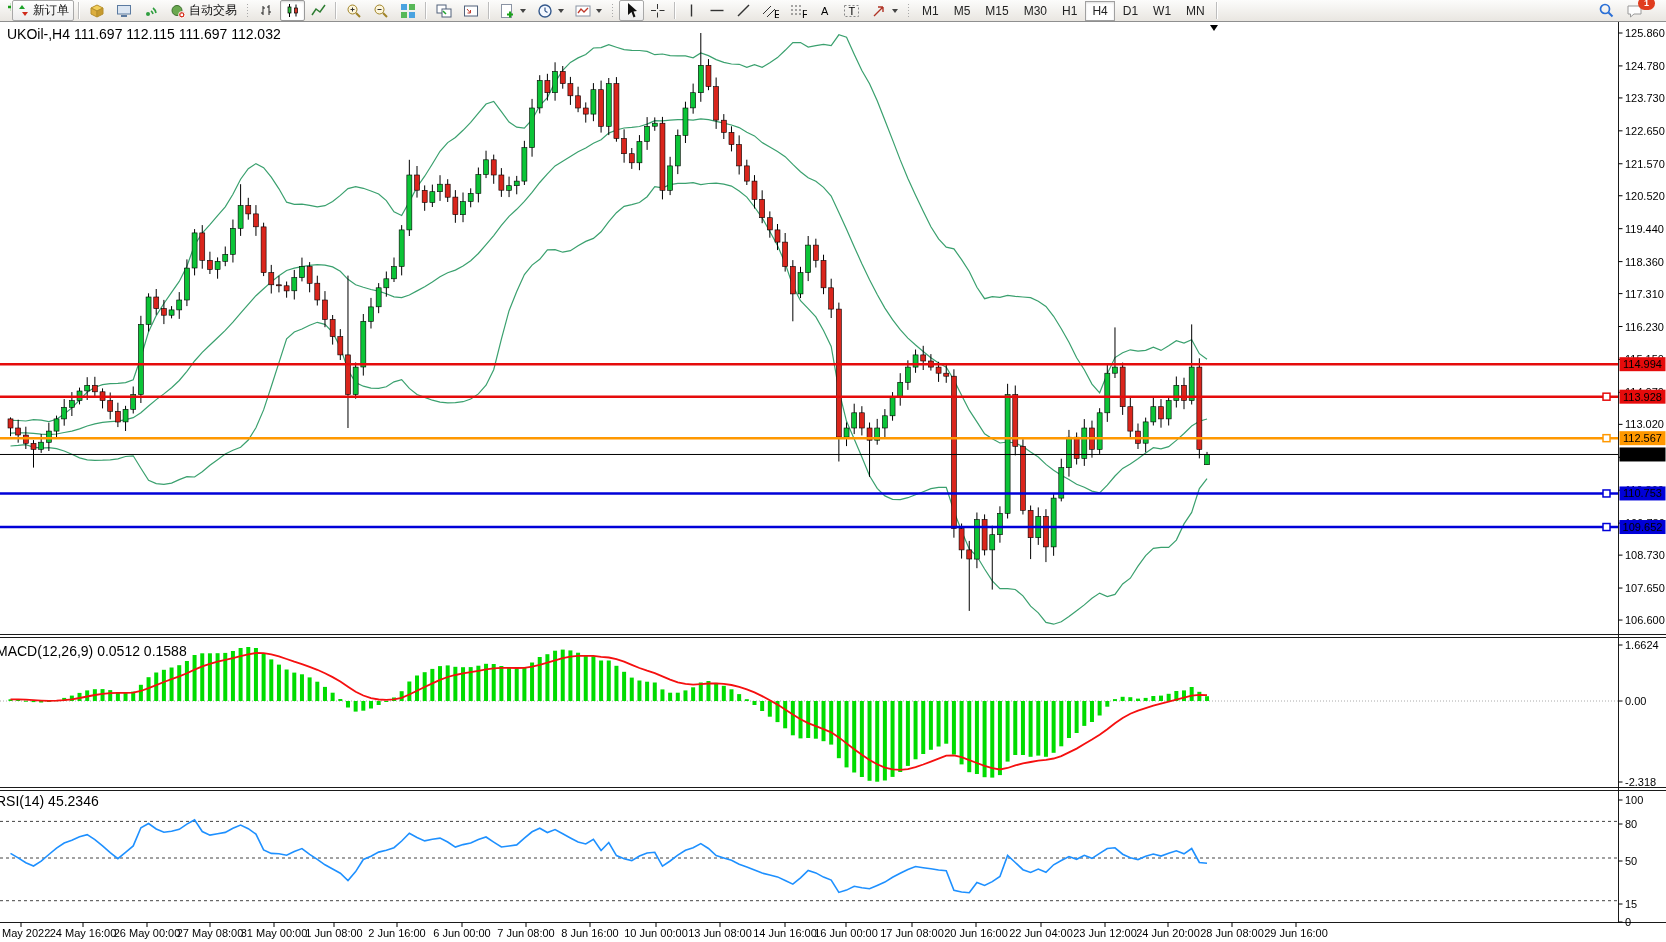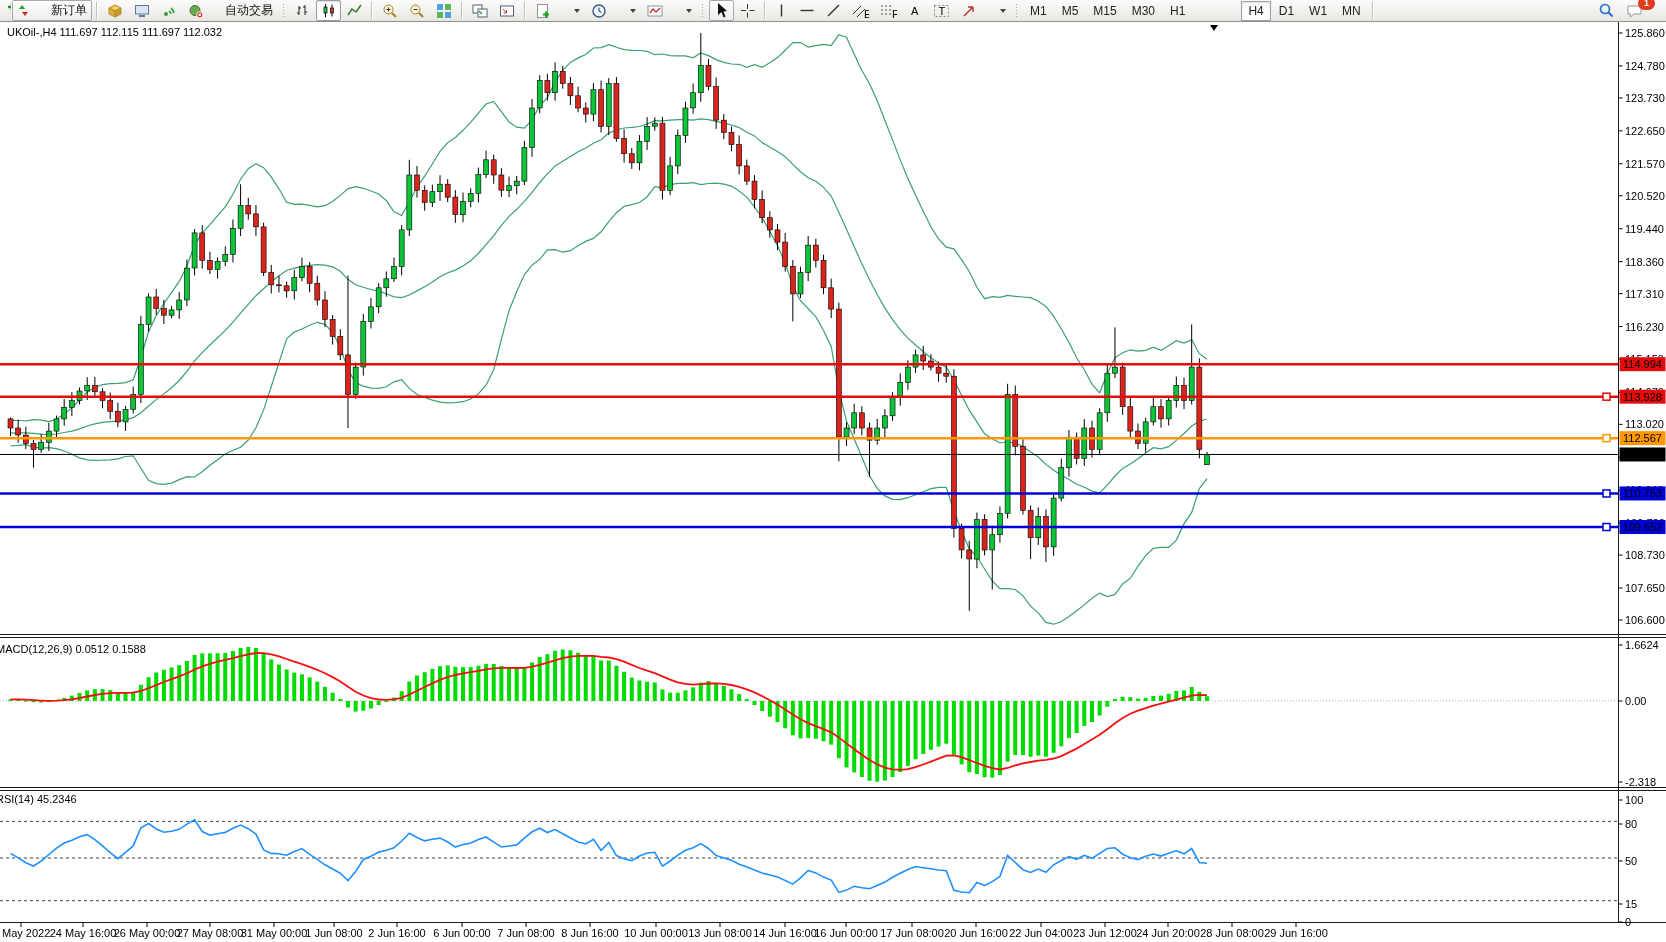--- a/index.html
+++ b/index.html
@@ -1,38 +1,38 @@
 <!DOCTYPE html>
 <html><head>
 <meta charset="utf-8">
 <style>
   html,body{margin:0;padding:0;background:#fff;font-family:"Liberation Sans",sans-serif;}
   #app{position:relative;width:1666px;height:942px;background:#fff;overflow:hidden;}
   
   .toolbar{position:absolute;top:0;left:0;width:1666px;height:22px;box-sizing:border-box;
     background:linear-gradient(#fcfcfb,#e9e6e1);border-bottom:1px solid #8f8f8f;
     display:flex;align-items:center;gap:1px;padding:0 3px;z-index:5;}
-  .tbtn{height:19px;display:inline-flex;align-items:center;gap:21px;padding:0 4px;
+  .tbtn{height:19px;display:inline-flex;align-items:center;gap:3px;padding:0 4px;
     font-size:12px;color:#111;white-space:nowrap;border:1px solid transparent;border-radius:2px;cursor:default;}
   .tbtn.boxed{border:1px solid #a8a8a8;background:linear-gradient(#ffffff,#ececec);}
   .tbtn.active{border:1px solid #9a9a9a;background:#fff;box-shadow:inset 0 1px 2px rgba(0,0,0,.15);}
   .sep{width:1px;height:17px;background:#bdbdbd;border-right:1px solid #fff;margin:0 3px;}
   .grip{width:4px;height:16px;margin:0 3px;background-image:radial-gradient(#a9a9a9 45%,transparent 46%);background-size:3px 3px;}
   .caret{width:0;height:0;border-left:3px solid transparent;border-right:3px solid transparent;border-top:4px solid #444;margin-left:2px;}
   .tf{font-size:12px;padding:2px 6px;color:#222;border:1px solid transparent;}
-  .tf.active{background:#fdfdfd;border:1px solid #a0a0a0;box-shadow:inset 0 1px 2px rgba(0,0,0,.12);margin-left:48px;}
+  .tf.active{background:#fdfdfd;border:1px solid #a0a0a0;box-shadow:inset 0 1px 2px rgba(0,0,0,.12);}
   .spacer{flex:1;}
   .iconwrap{position:relative;display:inline-flex;align-items:center;}
   .badge{position:absolute;top:-4px;right:-7px;min-width:13px;height:13px;border-radius:8px;background:#e03c1e;
     color:#fff;font-size:9px;line-height:13px;text-align:center;padding:0 2px;font-weight:bold;}
   .clip{display:inline-block;width:8px;overflow:hidden;}
   
   #chart-svg{position:absolute;top:0;left:0;}
   svg text{font-family:"Liberation Sans",sans-serif;font-size:11px;fill:#000;}
-  .ovl{position:absolute;font-size:11px;color:#000;z-index:3;white-space:nowrap;pointer-events:none;}
+  .ovl{position:absolute;font-size:14px;color:#000;z-index:3;white-space:nowrap;pointer-events:none;}
   #scroll-marker{position:absolute;left:1210px;top:25px;width:0;height:0;z-index:3;
     border-left:4px solid transparent;border-right:4px solid transparent;border-top:6px solid #000;}
 </style>
 </head>
 <body>
 
 <div id="app">
 
   <div class="toolbar">
     <span class="clip"><svg width="16" height="16">

